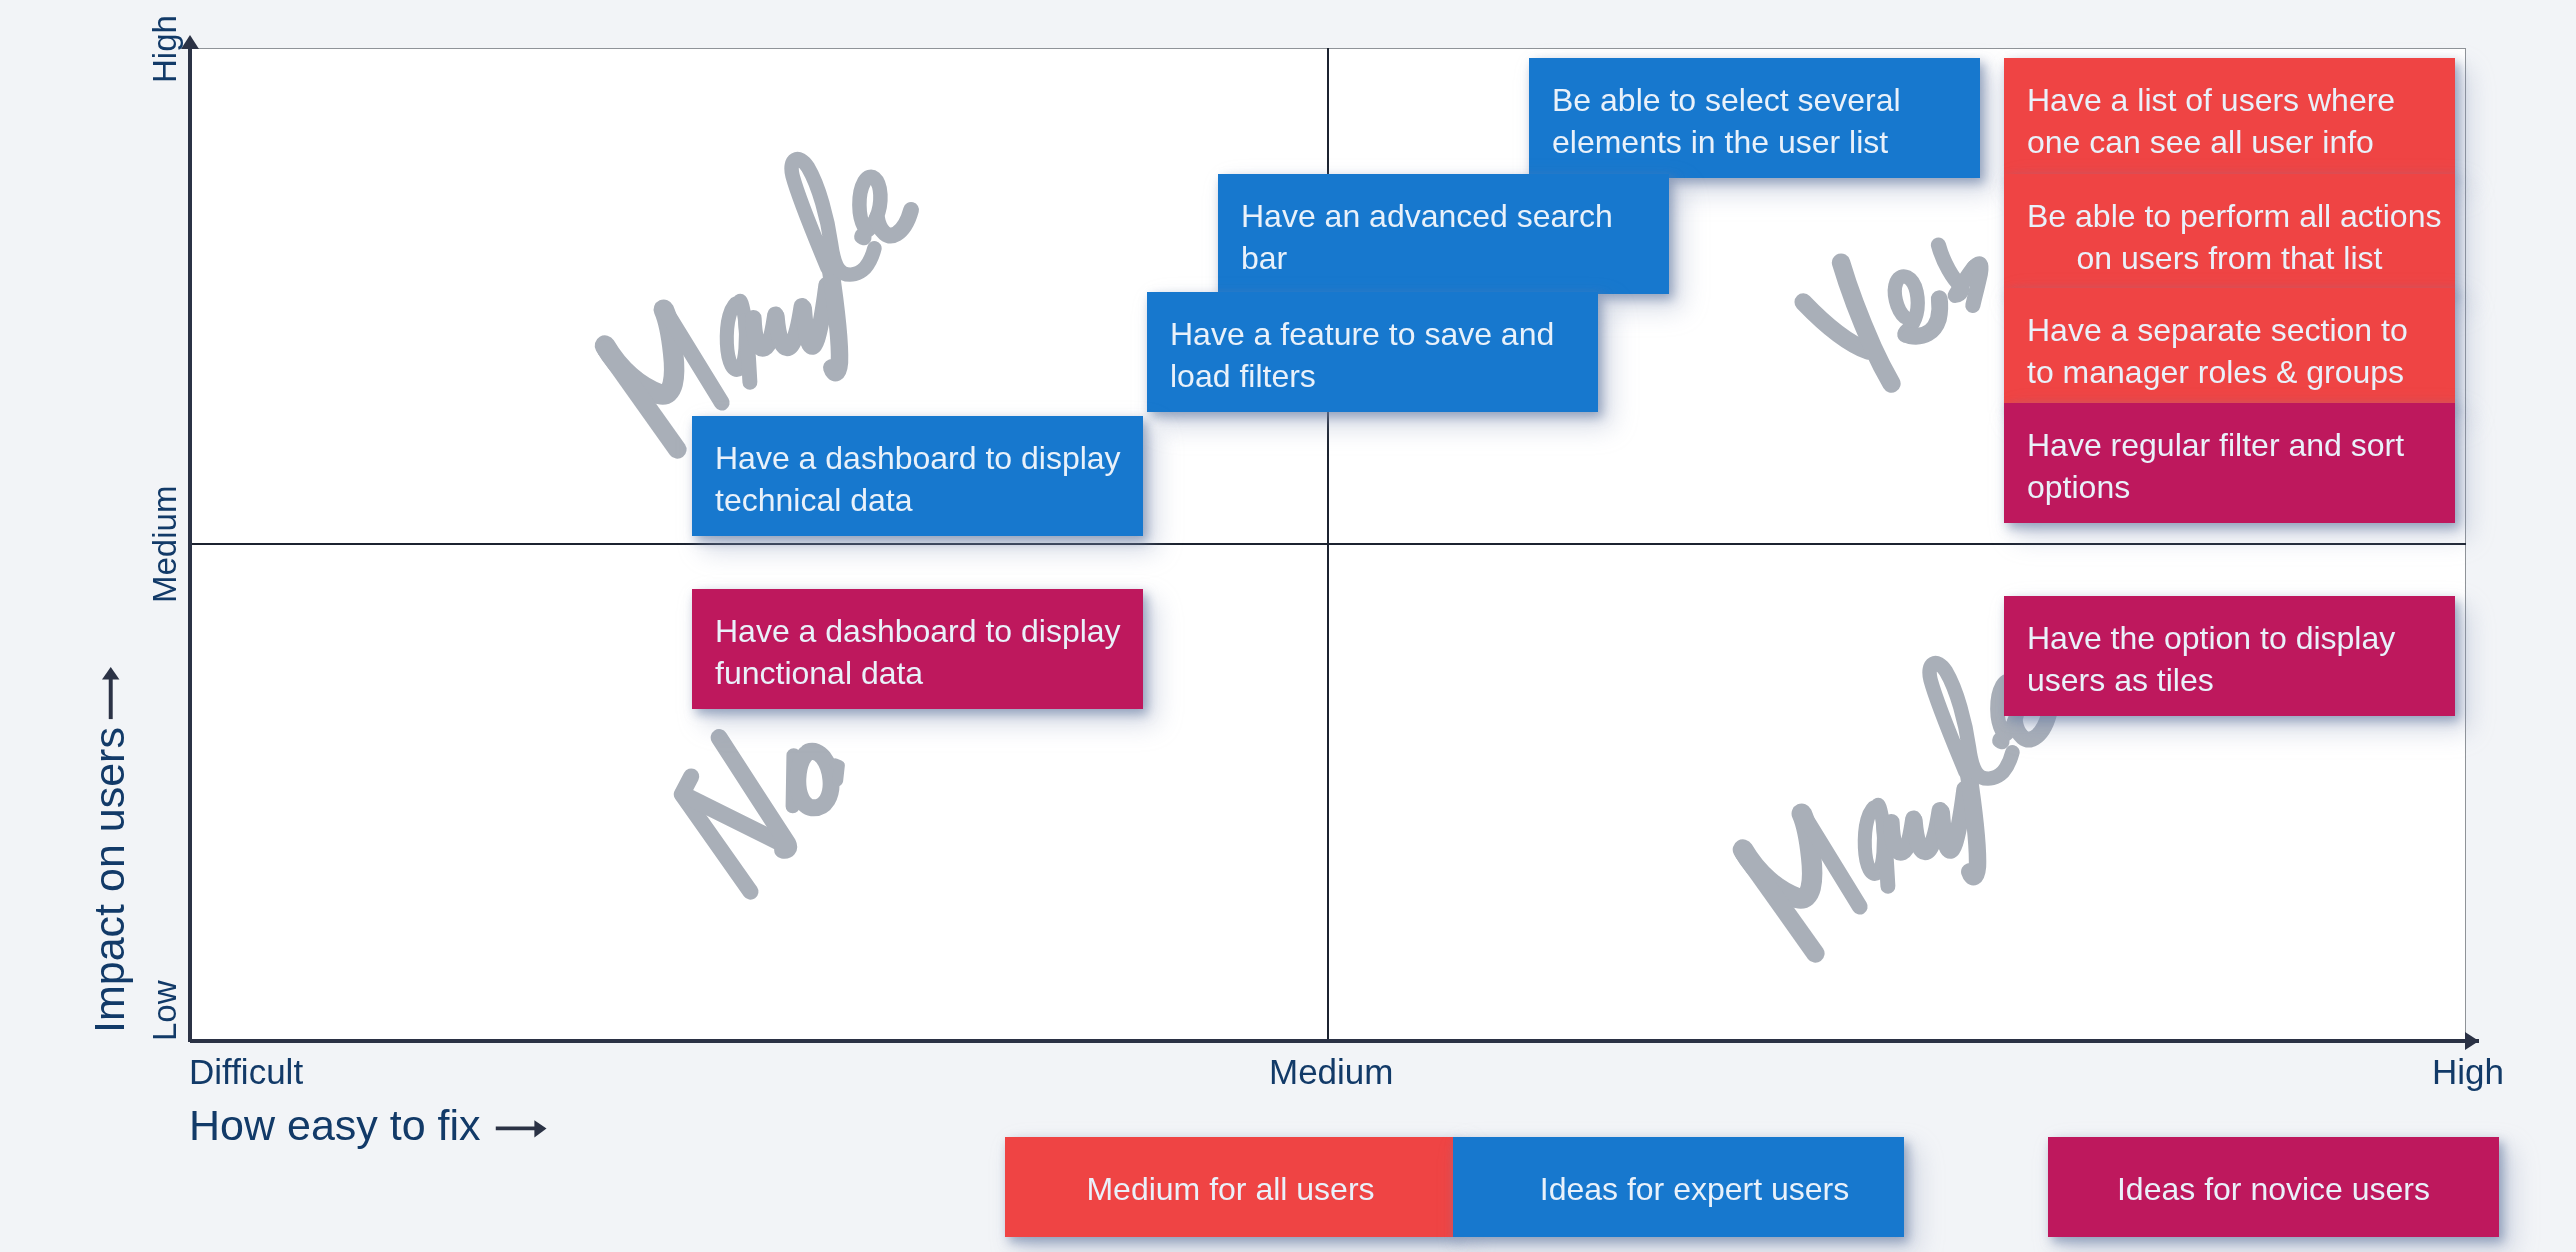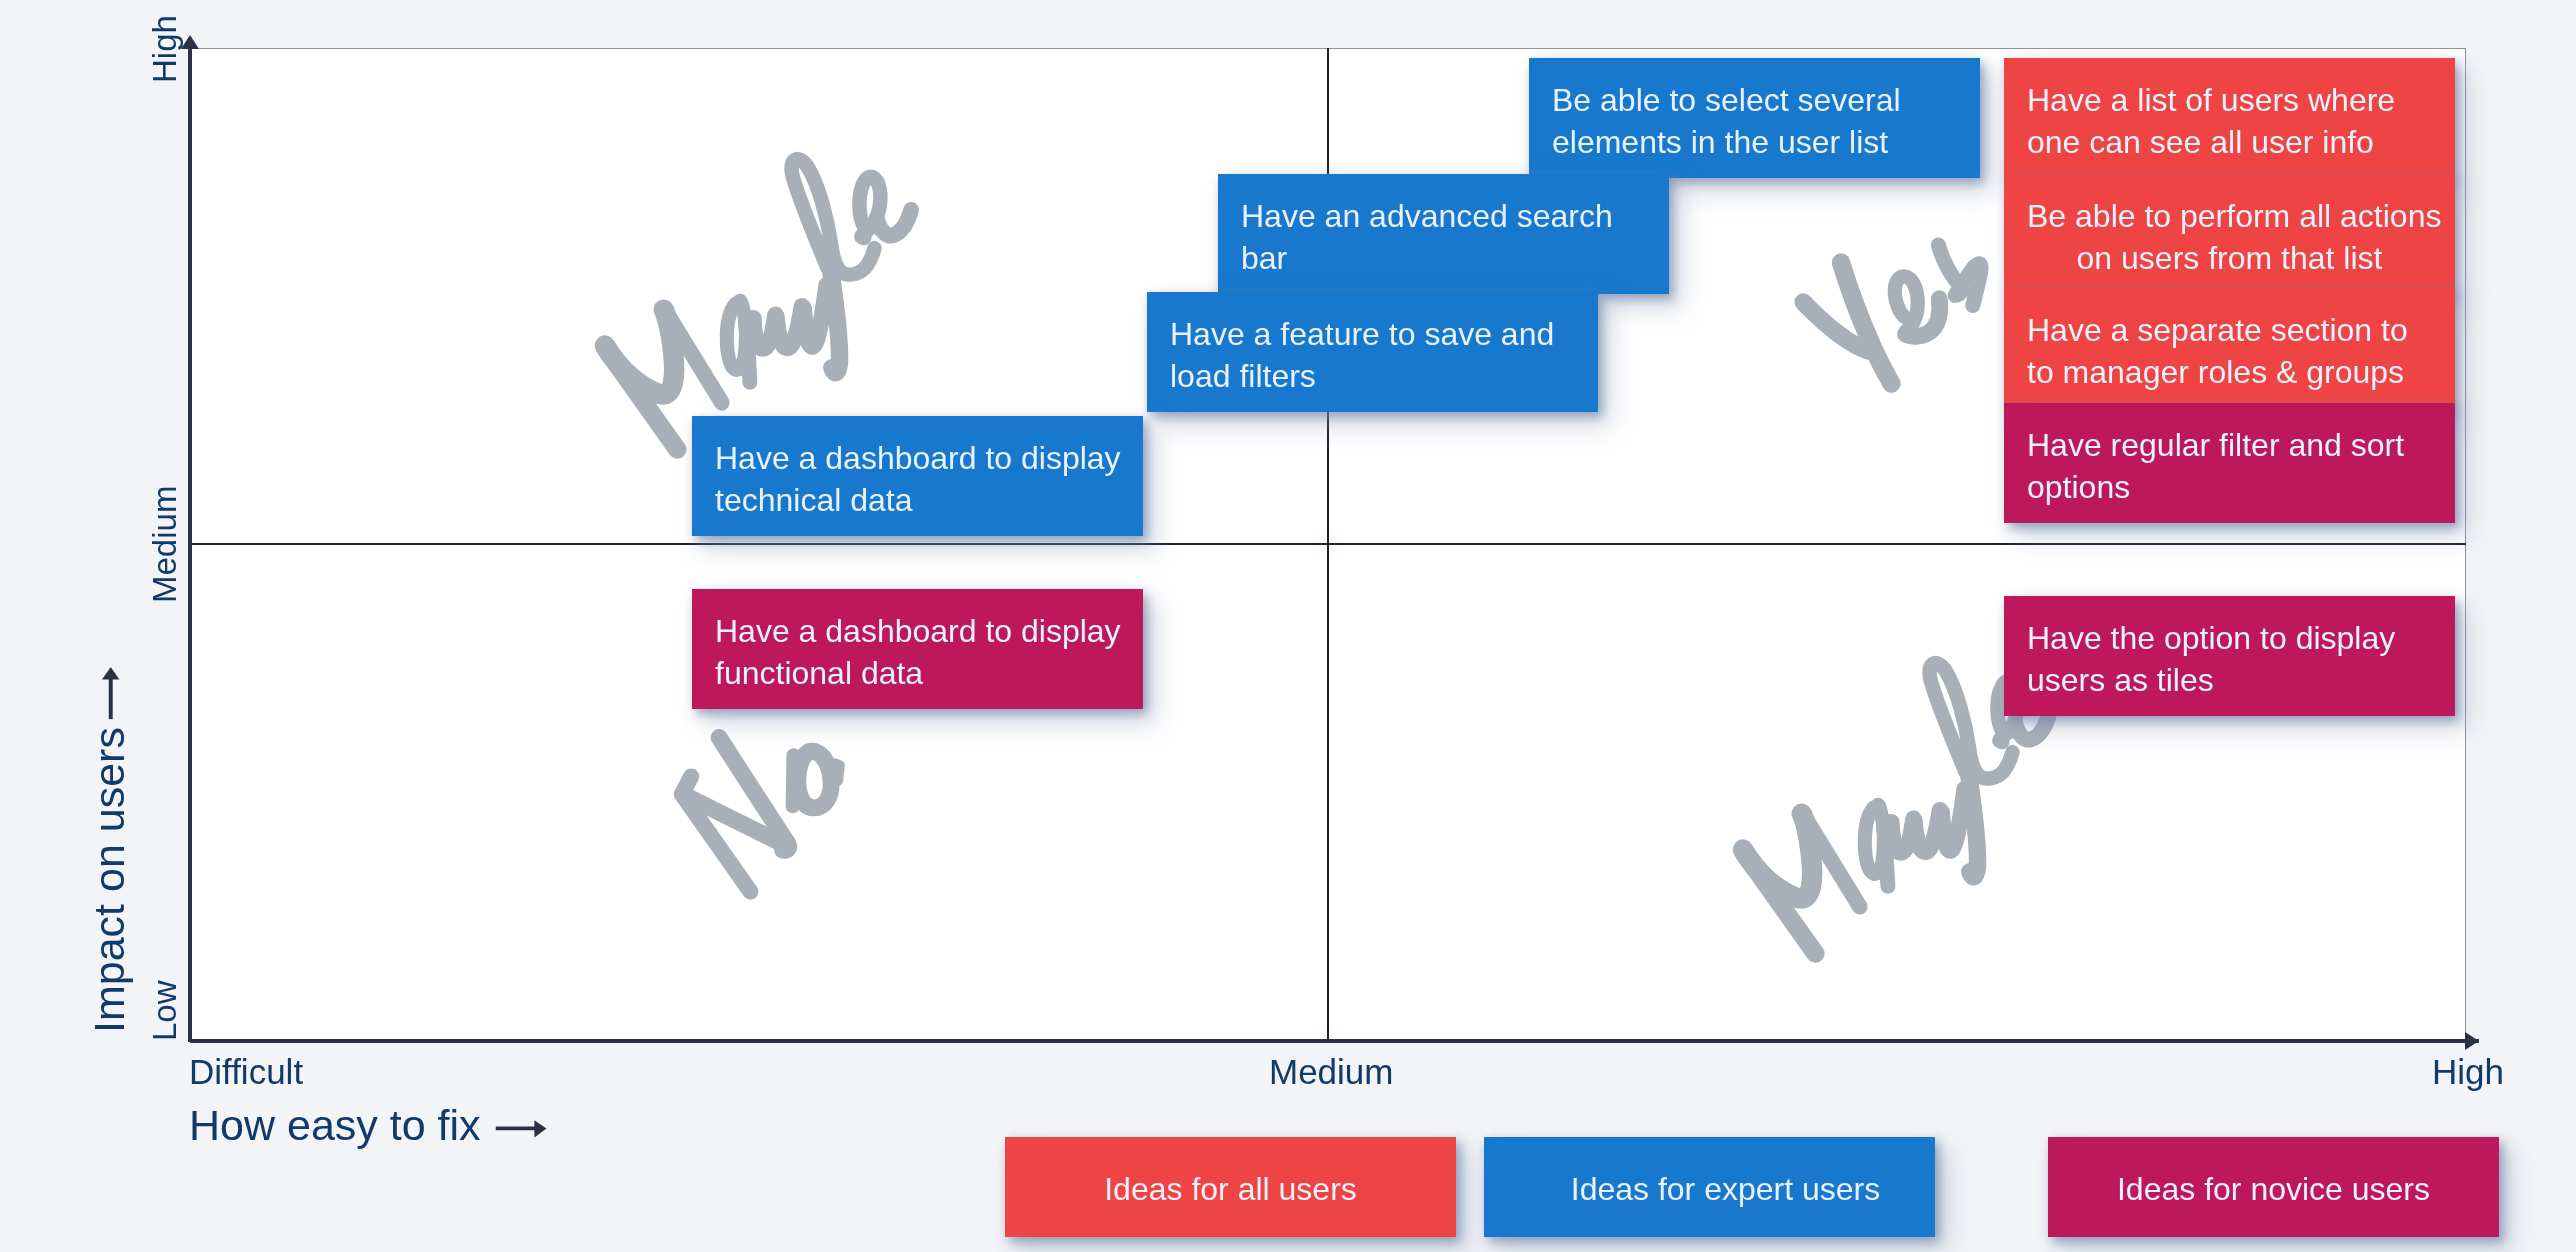--- a/index.html
+++ b/index.html
@@ -163,23 +163,23 @@
   <div class="card c-green" style="left:692px;top:589px;">
       <span>Have a dashboard to display</span>
       <span>functional data</span>
     </div>
   <div class="card c-green" style="left:2004px;top:596px;">
       <span>Have the option to display</span>
       <span>users as tiles</span>
     </div>
 
   <div class="legend-item c-gray" style="left:1005px;">
-      <span>Ideas for all users</span>
+      <span>Medium for all users</span>
     </div>
-  <div class="legend-item c-blue" style="left:1484px;padding-left:32px;">
+  <div class="legend-item c-blue" style="left:1453px;padding-left:32px;">
       <span>Ideas for expert users</span>
     </div>
   <div class="legend-item c-green" style="left:2048px;">
       <span>Ideas for novice users</span>
     </div>
 
 </div>
 
 
 </body></html>

